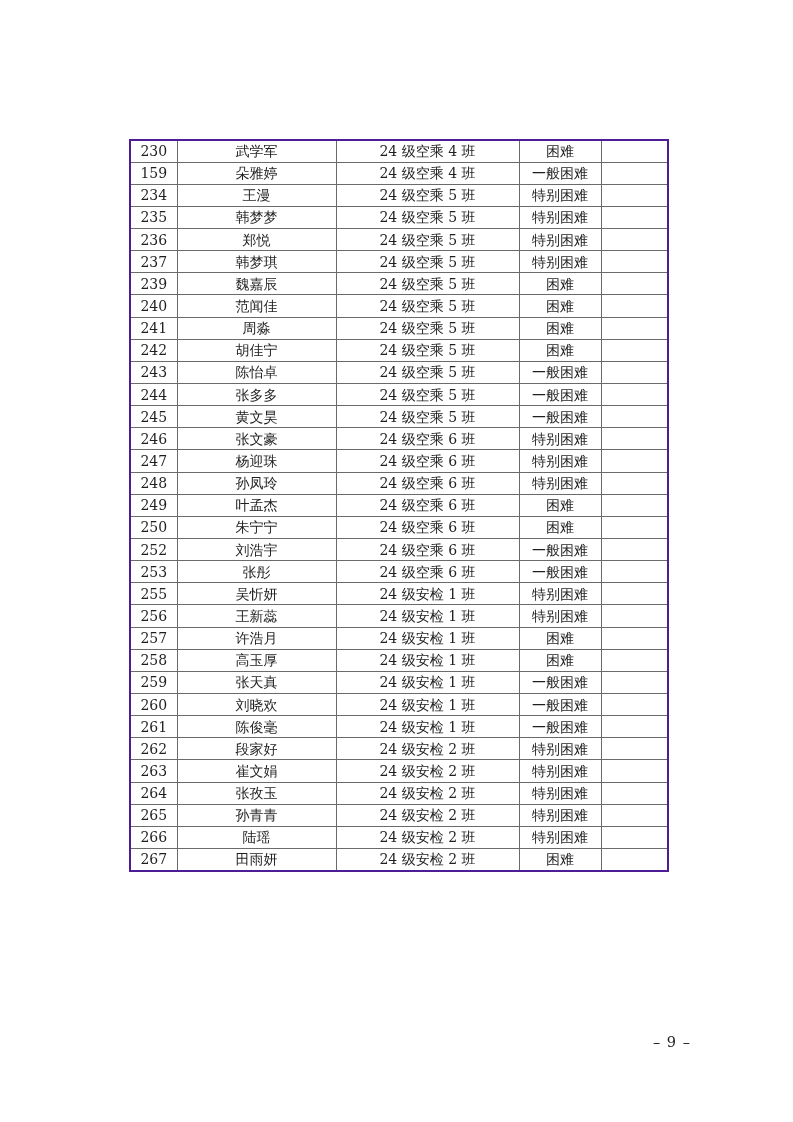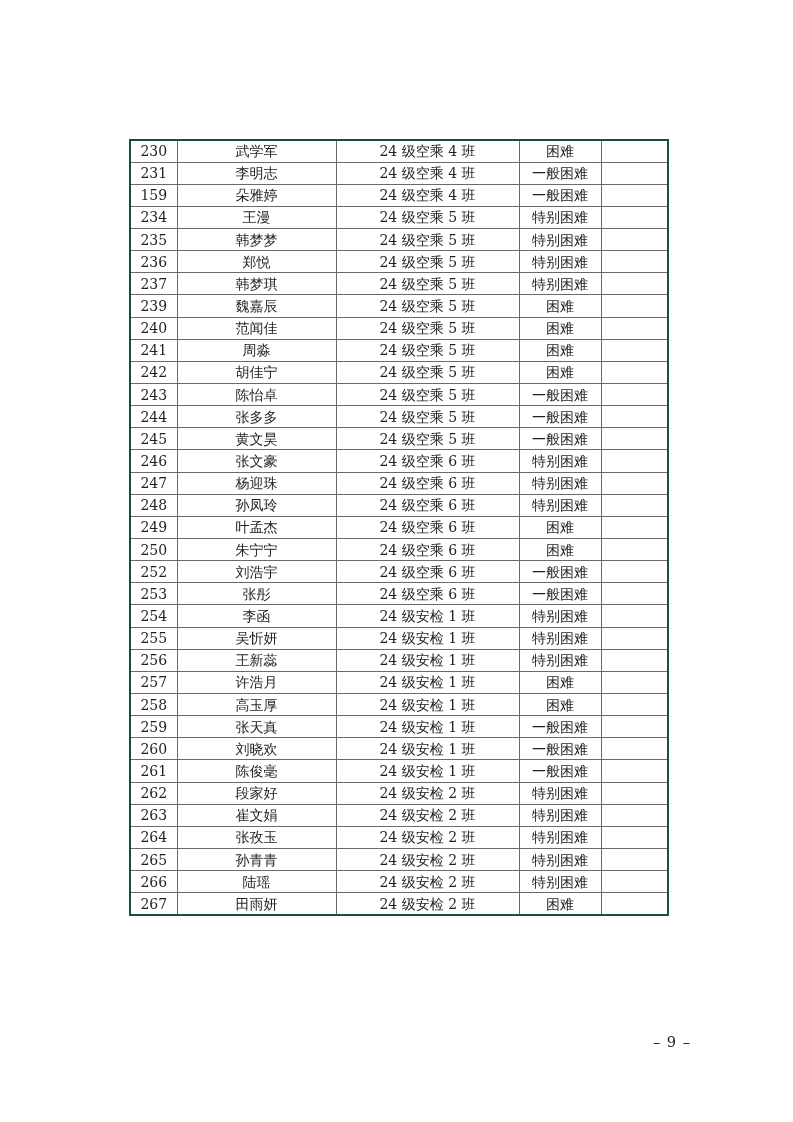--- a/index.html
+++ b/index.html
@@ -16,21 +16,21 @@
     color: #1f1f1f;
     overflow: hidden;
   }
   table.roster {
     position: absolute;
     left: 129px;
     top: 139px;
     width: 538px;
     border-collapse: collapse;
     table-layout: fixed;
-    border: 2px solid #14532d;
+    border: 2px solid #4c1d95;
   }
   table.roster td {
     border: 1px solid #6a6a6a;
     text-align: center;
     vertical-align: middle;
     font-size: 14px;
     line-height: 1;
     padding: 0;
     white-space: nowrap;
     overflow: hidden;
@@ -65,27 +65,20 @@
     </colgroup>
     <tbody>
         <tr>
     <td>230</td>
     <td>武学军</td>
     <td>24 级空乘 4 班</td>
     <td>困难</td>
     <td></td>
   </tr>
         <tr>
-    <td>231</td>
-    <td>李明志</td>
-    <td>24 级空乘 4 班</td>
-    <td>一般困难</td>
-    <td></td>
-  </tr>
-        <tr>
     <td>159</td>
     <td>朵雅婷</td>
     <td>24 级空乘 4 班</td>
     <td>一般困难</td>
     <td></td>
   </tr>
         <tr>
     <td>234</td>
     <td>王漫</td>
     <td>24 级空乘 5 班</td>
@@ -202,27 +195,20 @@
     <td>刘浩宇</td>
     <td>24 级空乘 6 班</td>
     <td>一般困难</td>
     <td></td>
   </tr>
         <tr>
     <td>253</td>
     <td>张彤</td>
     <td>24 级空乘 6 班</td>
     <td>一般困难</td>
-    <td></td>
-  </tr>
-        <tr>
-    <td>254</td>
-    <td>李函</td>
-    <td>24 级安检 1 班</td>
-    <td>特别困难</td>
     <td></td>
   </tr>
         <tr>
     <td>255</td>
     <td>吴忻妍</td>
     <td>24 级安检 1 班</td>
     <td>特别困难</td>
     <td></td>
   </tr>
         <tr>

